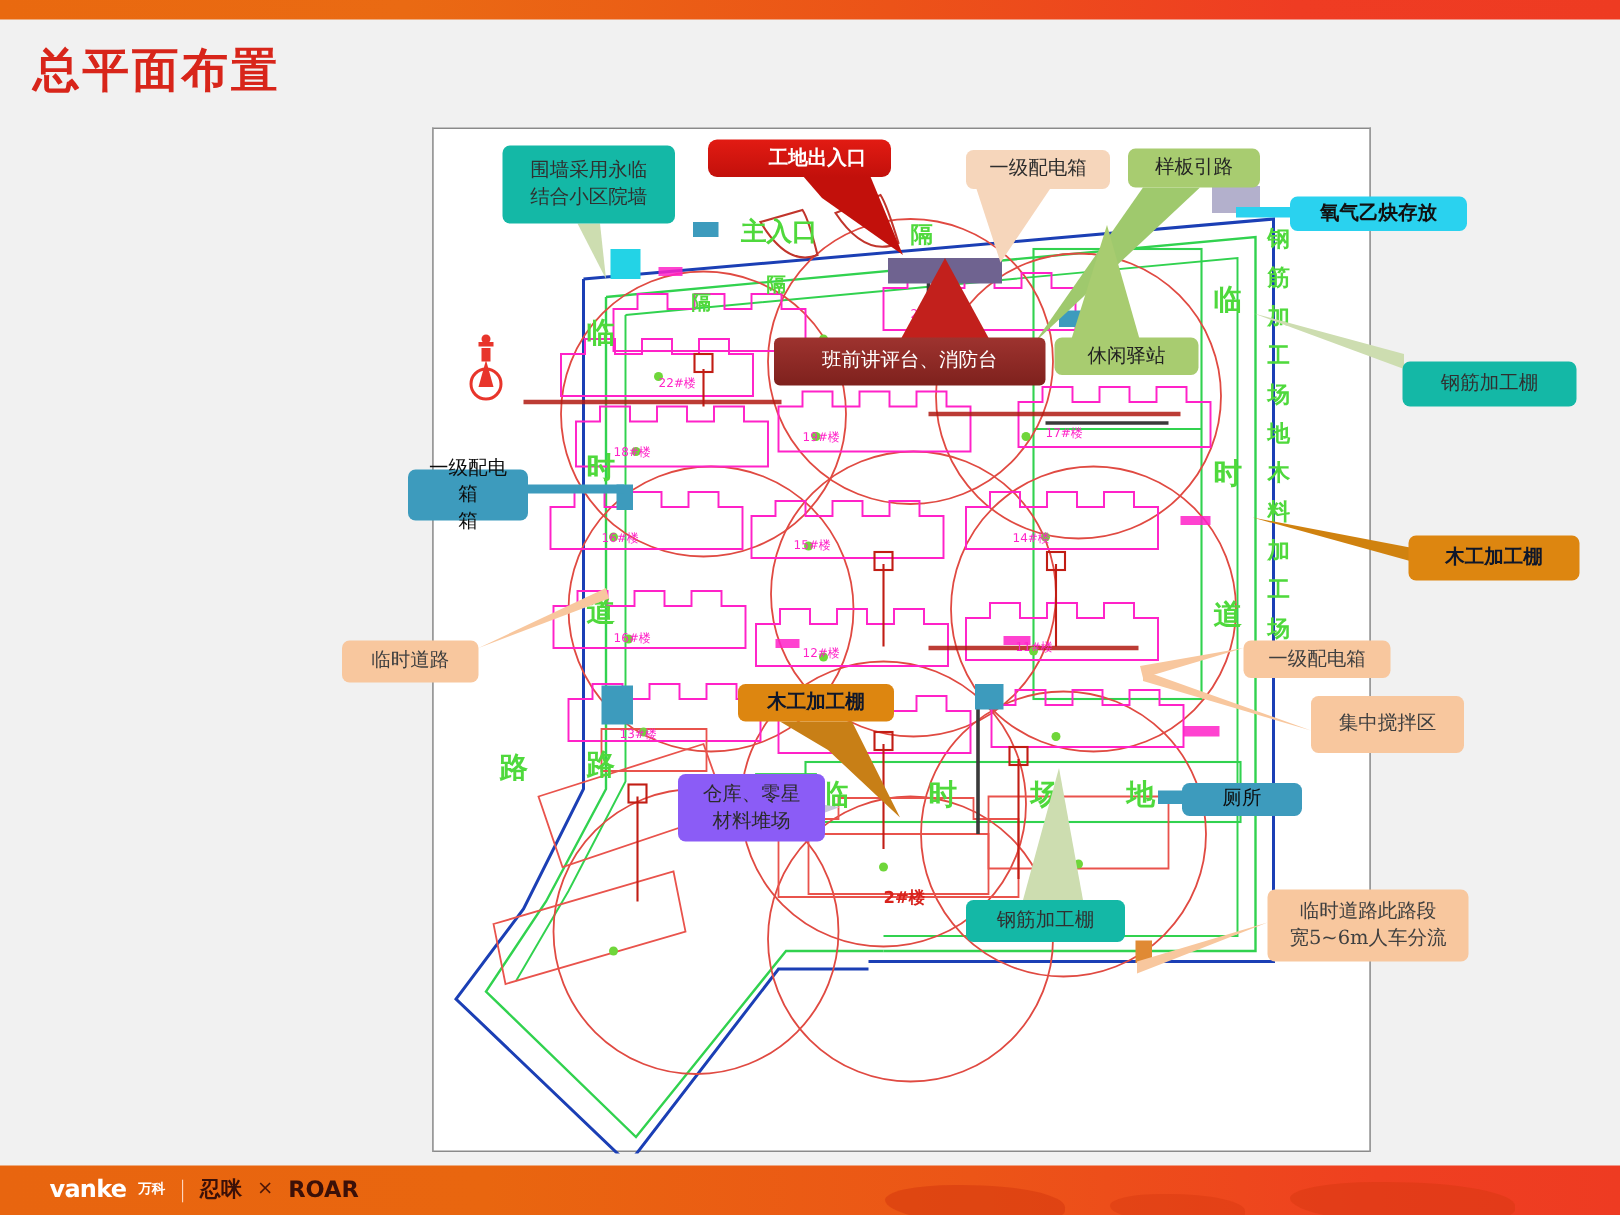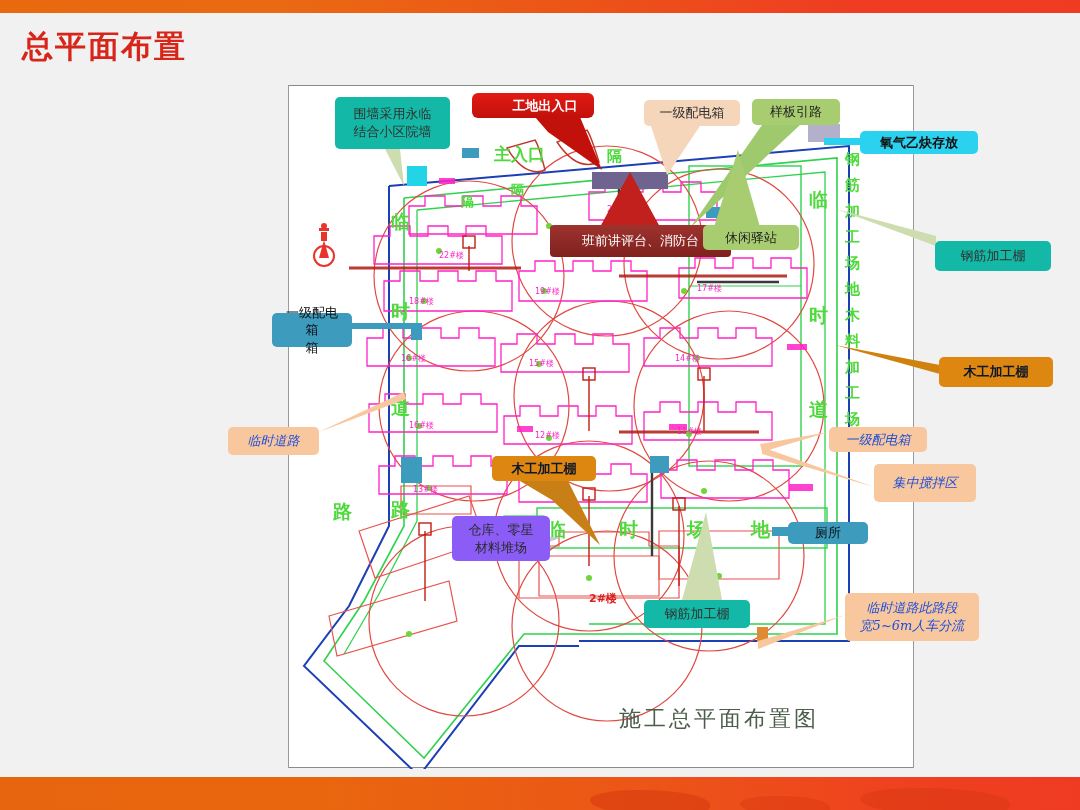--- a/index.html
+++ b/index.html
@@ -65,23 +65,23 @@
     position:absolute;box-sizing:border-box;
     font-family:"DejaVu Serif","Liberation Serif",serif;
     font-size:13px;line-height:1.35;color:#222;
     display:flex;align-items:center;justify-content:center;
     text-align:center;padding:4px 8px;border-radius:5px;
     white-space:pre-line;z-index:30;
   }
   .c-green      {background:#14b8a6;color:#303030;}
   .c-green-mid  {background:#a8cc70;color:#222;}
   .c-red        {background:linear-gradient(180deg,#e21b13 0%,#c2100b 100%);color:#fff;font-weight:bold;border-radius:6px;}
-  .c-darkred    {background:linear-gradient(180deg,#9e332f 0%,#7e211d 100%);color:#ffffff;border-radius:4px;margin-left:34px;}
+  .c-darkred    {background:linear-gradient(180deg,#9e332f 0%,#7e211d 100%);color:#ffffff;border-radius:4px;}
   .c-peach      {background:#f6d6bb;color:#2e2e2e;}
-  .c-peach2     {background:#f8c79e;color:#1d4ed8;font-style:italic;}
+  .c-peach2     {background:#f8c79e;color:#404040;}
   .c-orange     {background:#dd8610;color:#0f172a;font-weight:bold;}
   .c-cyan       {background:#2ad2ef;color:#111;font-weight:bold;}
   .c-teal       {background:#3d9bbd;color:#0d0d0d;}
   .c-lav        {background:#8b5cf6;color:#2b2b2b;margin-left:20px;}
 
   
   #leaders{position:absolute;left:0;top:0;width:1080px;height:810px;pointer-events:none;z-index:20;}
 
   
   .marker{position:absolute;z-index:15;}
@@ -280,21 +280,20 @@
 
   <div class="marker" style="left:118px;top:80px;width:20px;height:20px;background:#23d3e6;"></div>
   <div class="marker" style="left:122px;top:237px;width:11px;height:17px;background:#3d9bbd;"></div>
   <div class="marker" style="left:112px;top:371px;width:21px;height:26px;background:#3d9bbd;"></div>
   <div class="marker" style="left:173px;top:62px;width:17px;height:10px;background:#3d9bbd;"></div>
   <div class="marker" style="left:361px;top:370px;width:19px;height:17px;background:#3d9bbd;"></div>
   <div class="marker" style="left:417px;top:121px;width:26px;height:11px;background:#3d9bbd;"></div>
   <div class="marker" style="left:519px;top:38px;width:32px;height:18px;background:#b3b0cc;"></div>
   <div class="marker" style="left:468px;top:541px;width:11px;height:15px;background:#e08a34;"></div>
 
-  <div id="plan-caption">施工总平面布置图</div>
 </div>
 
 <div class="panel-guide" style="left:288px;top:85px;"></div>
 <div class="panel-guide" style="left:913px;top:85px;"></div>
 
 <svg id="leaders" viewBox="0 0 1080 810">
 
   <polygon points="385,149 404,186 400,149" fill="#cdddb0"></polygon>
 
   <polygon points="535,117 580,117 602,170 548,132" fill="#c2100b"></polygon>
@@ -354,13 +353,21 @@
     <div class="callout c-teal" style="left: 788px; top: 522px; width: 80px; height: 22px;">厕所</div>
     <div class="callout c-green" style="left: 644px; top: 600px; width: 106px; height: 28px;">钢筋加工棚</div>
     <div class="callout c-peach2" style="left: 845px; top: 593px; width: 134px; height: 48px;">临时道路此路段
 宽5~6m人车分流</div>
   </div>
 
 <div id="bottom-bar">
   <div class="inkblot" style="left:590px;width:120px;height:26px;"></div>
   <div class="inkblot" style="left:740px;width:90px;height:20px;opacity:.4;"></div>
   <div class="inkblot" style="left:860px;width:150px;height:28px;opacity:.45;"></div>
+  <div id="logo-wrap">
+    <span id="logo-vanke">vanke</span>
+    <span id="logo-vanke-cn">万科</span>
+    <span id="logo-sep">|</span>
+    <span id="logo-brand">忍咪</span>
+    <span id="logo-x">×</span>
+    <span id="logo-roar">ROAR</span>
+  </div>
 </div>
 
 </body></html>

